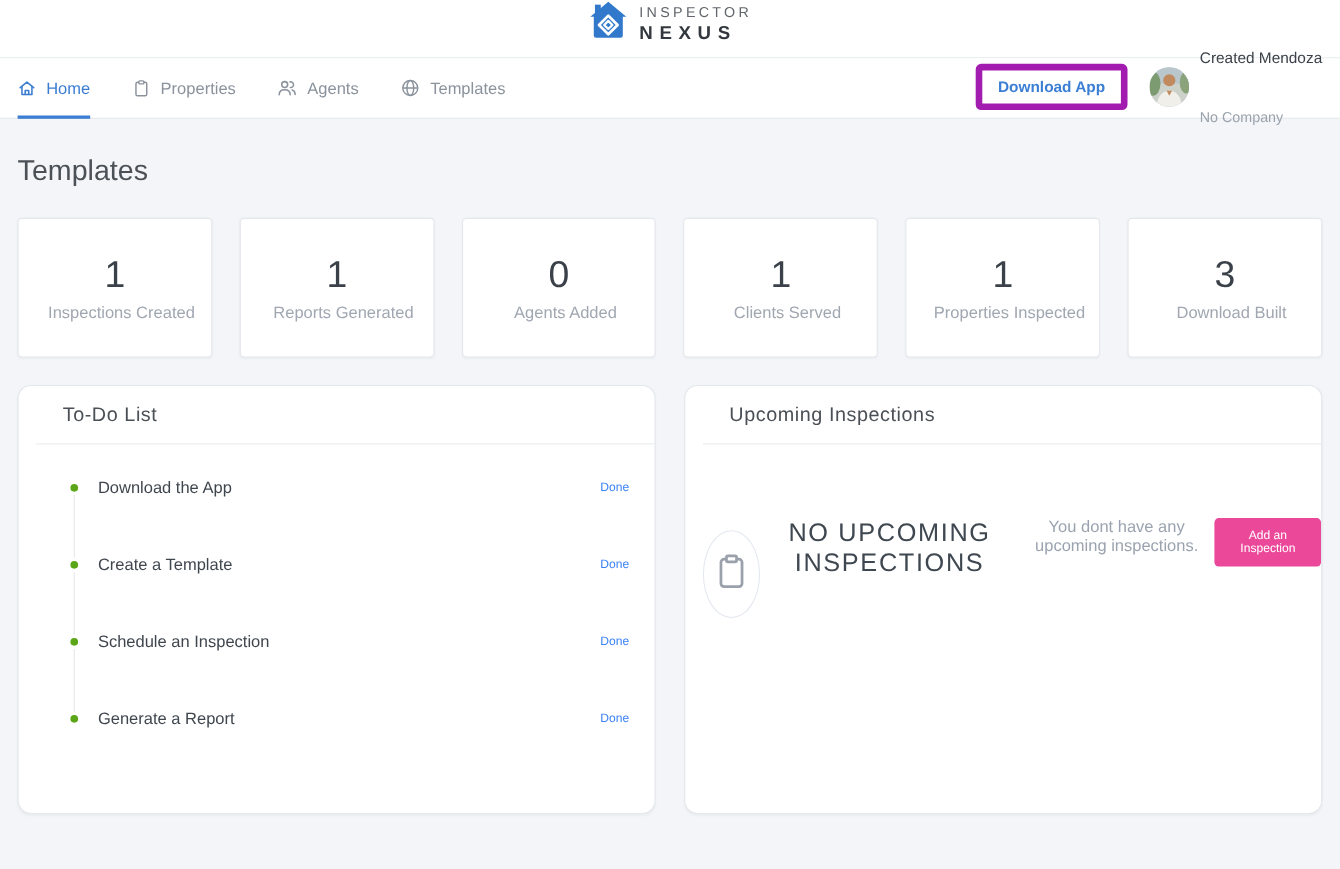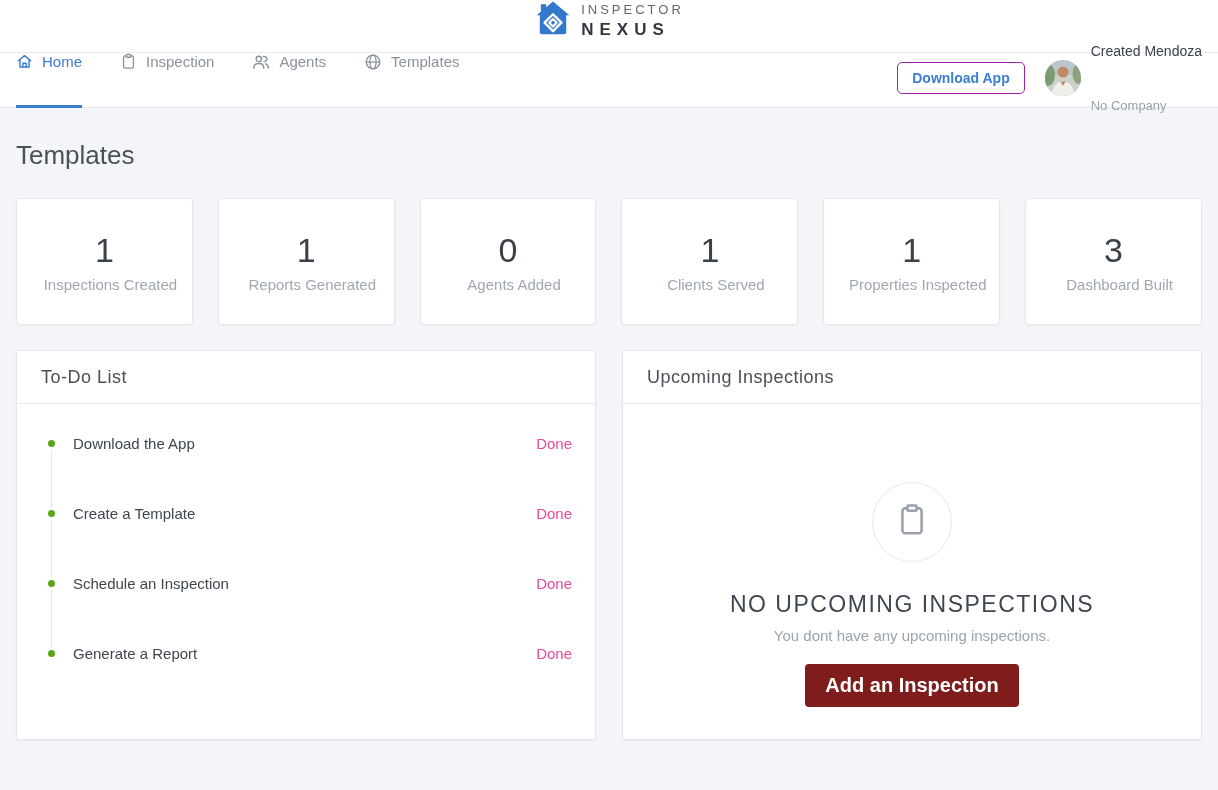--- a/index.html
+++ b/index.html
@@ -15,37 +15,37 @@
   .header {
     height: 53px; background: #fff; border-bottom: 1px solid #e8ebef;
     display: flex; align-items: center; padding: 0 16px; flex-direction: column;
   }
   .logo { display: flex; align-items: center; gap: 9px; cursor: pointer; }
   .logo-text { display: flex; flex-direction: column; line-height: 1.25; }
   .logo-line1 { font-size: 13px; color: #63676d; letter-spacing: 3px; }
   .logo-line2 { font-size: 17px; color: #33383e; font-weight: bold; letter-spacing: 6px; }
   .header-right { margin-left: auto; display: flex; align-items: center; gap: 20px; }
   .download-btn {
-    background: #fff; border: 1px solid #a21caf; color: #3b7fd4;
+    background: #fff; border: 6px solid #a21caf; color: #3b7fd4;
     font-family: inherit; font-size: 14px; font-weight: 600;
     padding: 7px 14px; border-radius: 5px; cursor: pointer;
   }
   .user { display: flex; align-items: center; gap: 10px; cursor: pointer; }
   .avatar { width: 36px; height: 36px; border-radius: 50%; overflow: hidden; flex: 0 0 auto; }
   .user-meta { display: flex; flex-direction: column; line-height: 1.35; }
   .user-name { font-size: 14px; color: #3c4249; }
   .user-company { font-size: 13px; color: #9aa3ad; margin-top: 36px; }
 
   
   .nav {
     height: 55px; background: #fff; border-bottom: 1px solid #e4e7ec;
     display: flex; align-items: stretch; padding: 0 16px; gap: 38px;
   }
   .nav-item {
-    display: flex; gap: 9px;
+    display: flex; align-items: center; gap: 9px;
     font-size: 15px; color: #8a929c; position: relative; cursor: pointer;
   }
   .nav-item[data-active="true"] { color: #3b7dd2; }
   .nav-item[data-active="true"]::after {
     content: ''; position: absolute; left: 0; right: 0; bottom: -1px;
     height: 3px; background: #3b7dd2;
   }
   .nav-item svg { display: block; }
 
   
@@ -56,53 +56,53 @@
   .stat-card {
     background: #fff; border: 1px solid #e4e7ec; border-radius: 4px; height: 127px;
     display: flex; flex-direction: column; align-items: center; justify-content: center;
     box-shadow: 0 1px 2px rgba(30,40,60,0.04); text-align: center;
   }
   .stat-value { font-size: 34px; color: #3a4149; line-height: 1.2; }
   .stat-label { font-size: 15px; color: #a0a7b1; margin-top: 5px; margin-left: 12px; }
 
   .panels { display: grid; grid-template-columns: 1fr 1fr; gap: 26px; margin-top: 25px; }
   .panel {
-    background: #fff; border: 1px solid #e4e7ec; border-radius: 1px; height: 390px;
-    box-shadow: 0 1px 2px rgba(30,40,60,0.04); overflow: hidden;
+    background: #fff; border: 1px solid #e4e7ec; border-radius: 12px; height: 390px;
+    box-shadow: 0 1px 2px rgba(30,40,60,0.04); overflow: hidden; padding-left: 16px;
   }
   .panel-header {
     height: 53px; padding: 0 24px; display: flex; align-items: center;
     border-bottom: 1px solid #e9ebee;
     font-size: 18px; color: #4a5056; letter-spacing: 0.5px;
   }
 
   
   .todo-body { padding-top: 4px; }
   .todo-item { height: 70px; display: flex; align-items: center; position: relative; padding: 0 23px 0 56px; }
   .todo-dot { position: absolute; left: 31px; top: 50%; margin-top: -3.5px; width: 7px; height: 7px; border-radius: 50%; background: #c7cbd1; }
   .todo-item[data-state="done"] .todo-dot { background: #5aa616; }
   .todo-item[data-state="not_done"] .todo-dot { background: #c23b33; }
   .todo-item:not(:last-child)::after {
     content: ''; position: absolute; left: 34px; top: calc(50% + 7px);
     width: 1px; height: 57px; background: #e6e6e6;
   }
   .todo-label { font-size: 15px; color: #3f464e; }
-  .todo-status { margin-left: auto; font-size: 15px; color: #ec4899; }
-
-  
-  .upcoming-body { display: flex; flex-direction: column; align-items: center; text-align: center; }
+  .todo-status { margin-left: auto; font-size: 11px; color: #3b82f6; }
+
+  
+  .upcoming-body { display: flex; flex-direction: row; align-items: center; text-align: center; }
   .empty-circle {
     width: 80px; height: 80px; border-radius: 50%; border: 1px solid #e4e8f0;
     display: flex; align-items: center; justify-content: center; margin-top: 78px; background: #fff;
   }
   .empty-title { font-size: 23px; font-weight: 400; color: #3f4750; letter-spacing: 1.5px; margin-top: 29px; }
   .empty-sub { font-size: 15px; color: #9aa3af; margin-top: 9px; }
   .add-inspection-btn {
-    margin-top: 20px; background: #7f1d1d; color: #fff; border: none; border-radius: 4px;
-    font-family: inherit; font-size: 20px; font-weight: bold; padding: 10px 20px; cursor: pointer;
+    margin-top: 20px; background: #ec4899; color: #fff; border: none; border-radius: 4px;
+    font-family: inherit; font-size: 11px; font-weight: normal; padding: 10px 20px; cursor: pointer;
   }
 </style>
 </head>
 <body>
 
 <div class="header">
   <div class="logo">
     <span>
       <svg width="38" height="38" viewBox="0 0 36 36">
         <rect x="6.5" y="4" width="5" height="9" fill="#3279cb"></rect>
@@ -150,21 +150,21 @@
     </span>
     <span>Home</span>
   </div>
   <div class="nav-item" data-active="false">
     <span>
       <svg width="17" height="17" viewBox="0 0 18 18" fill="none" stroke="currentColor" stroke-width="1.4" stroke-linejoin="round">
         <rect x="3.8" y="3" width="10.4" height="13" rx="1.6"></rect>
         <rect x="6.6" y="1.6" width="4.8" height="2.9" rx="0.9" fill="#ffffff"></rect>
       </svg>
     </span>
-    <span>Inspection</span>
+    <span>Properties</span>
   </div>
   <div class="nav-item" data-active="false">
     <span>
       <svg width="18" height="18" viewBox="0 0 18 18" fill="none" stroke="currentColor" stroke-width="1.4" stroke-linecap="round">
         <circle cx="6.8" cy="5.9" r="2.7"></circle>
         <path d="M1.8 15.2 c0-3.1 2.2-4.7 5-4.7 s5 1.6 5 4.7"></path>
         <path d="M11.6 3.5 a2.6 2.6 0 1 1 0.4 5.1"></path>
         <path d="M13.6 10.8 c1.8 0.5 2.7 2.1 2.7 4.2"></path>
       </svg>
     </span>
@@ -201,21 +201,21 @@
     <div class="stat-card">
       <div class="stat-value">1</div>
       <div class="stat-label">Clients Served</div>
     </div>
     <div class="stat-card">
       <div class="stat-value">1</div>
       <div class="stat-label">Properties Inspected</div>
     </div>
     <div class="stat-card">
       <div class="stat-value">3</div>
-      <div class="stat-label">Dashboard Built</div>
+      <div class="stat-label">Download Built</div>
     </div>
   </div>
 
   <div class="panels">
 
     <div class="panel">
       <div class="panel-header">To-Do List</div>
       <div class="todo-body">
         <div class="todo-item" data-state="done">
           <span class="todo-dot"></span>

